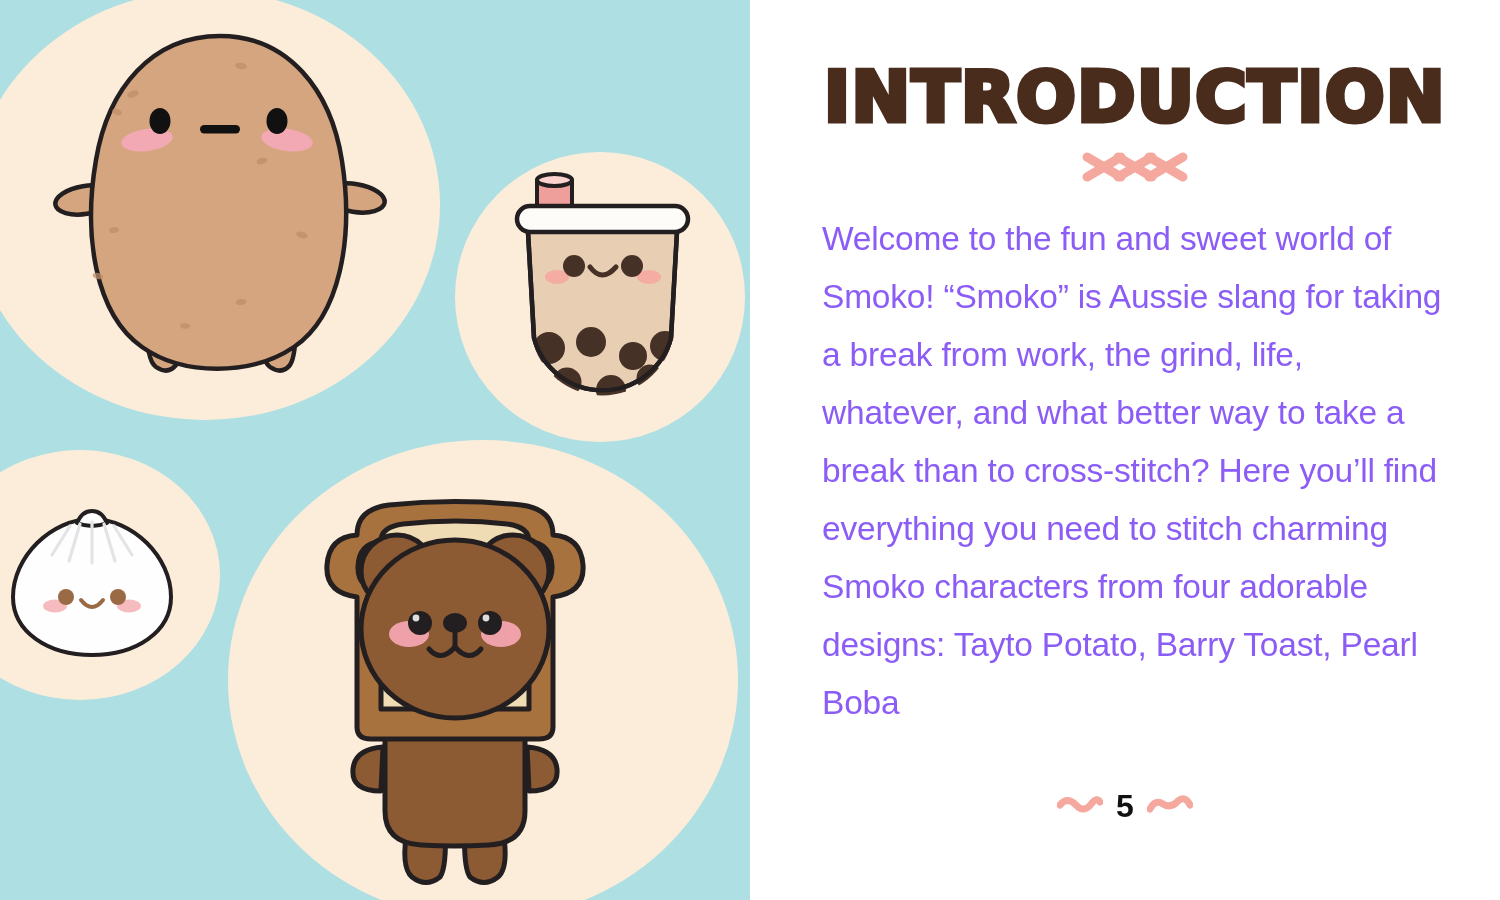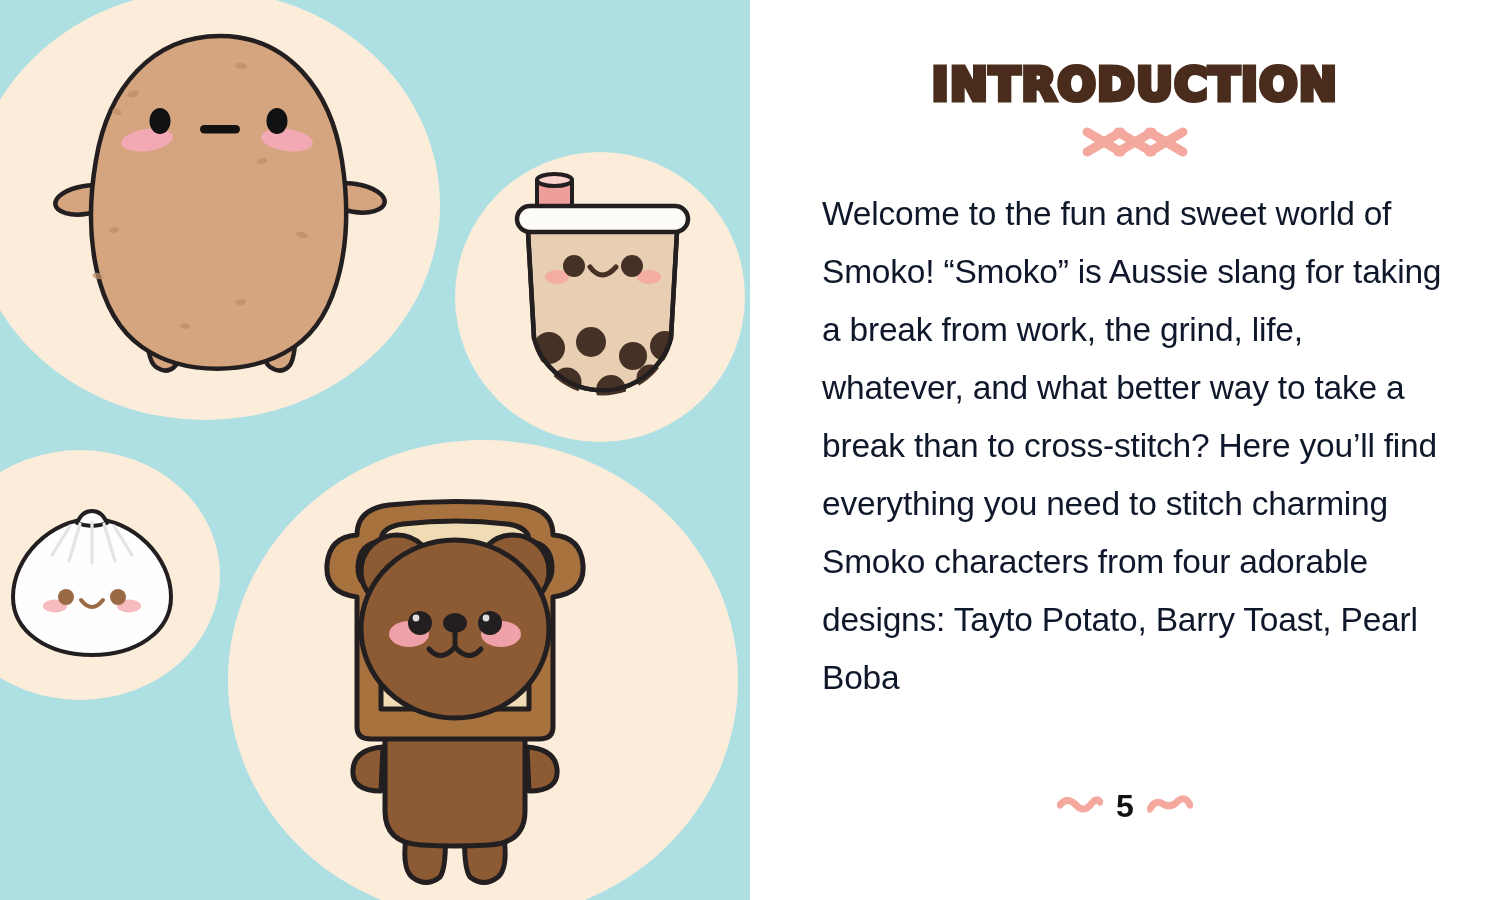--- a/index.html
+++ b/index.html
@@ -64,41 +64,41 @@
   .text-inner {
     position: absolute;
     left: 72px;
     right: 52px;
     top: 62px;
   }
 
   .title {
     font-family: "DejaVu Sans", sans-serif;
     font-weight: 700;
-    font-size: 45px;
+    font-size: 70px;
     letter-spacing: 1.5px;
     color: #4a2c1d;
     text-align: center;
     margin: 0;
     line-height: 1.0;
     -webkit-text-stroke: 5px #4a2c1d;
     paint-order: stroke fill;
   }
 
   .xxx-motif {
     display: block;
     margin: 18px auto 0 auto;
   }
 
   .body-copy {
     margin: 26px 0 0 0;
     font-family: "Liberation Sans", sans-serif;
     font-size: 33.5px;
     line-height: 58px;
-    color: #0f172a;
+    color: #8b5cf6;
     letter-spacing: -0.2px;
     font-weight: 400;
     text-align: left;
     white-space: pre-line;
   }
 
   .page-footer {
     position: absolute;
     left: 0;
     right: 0;

